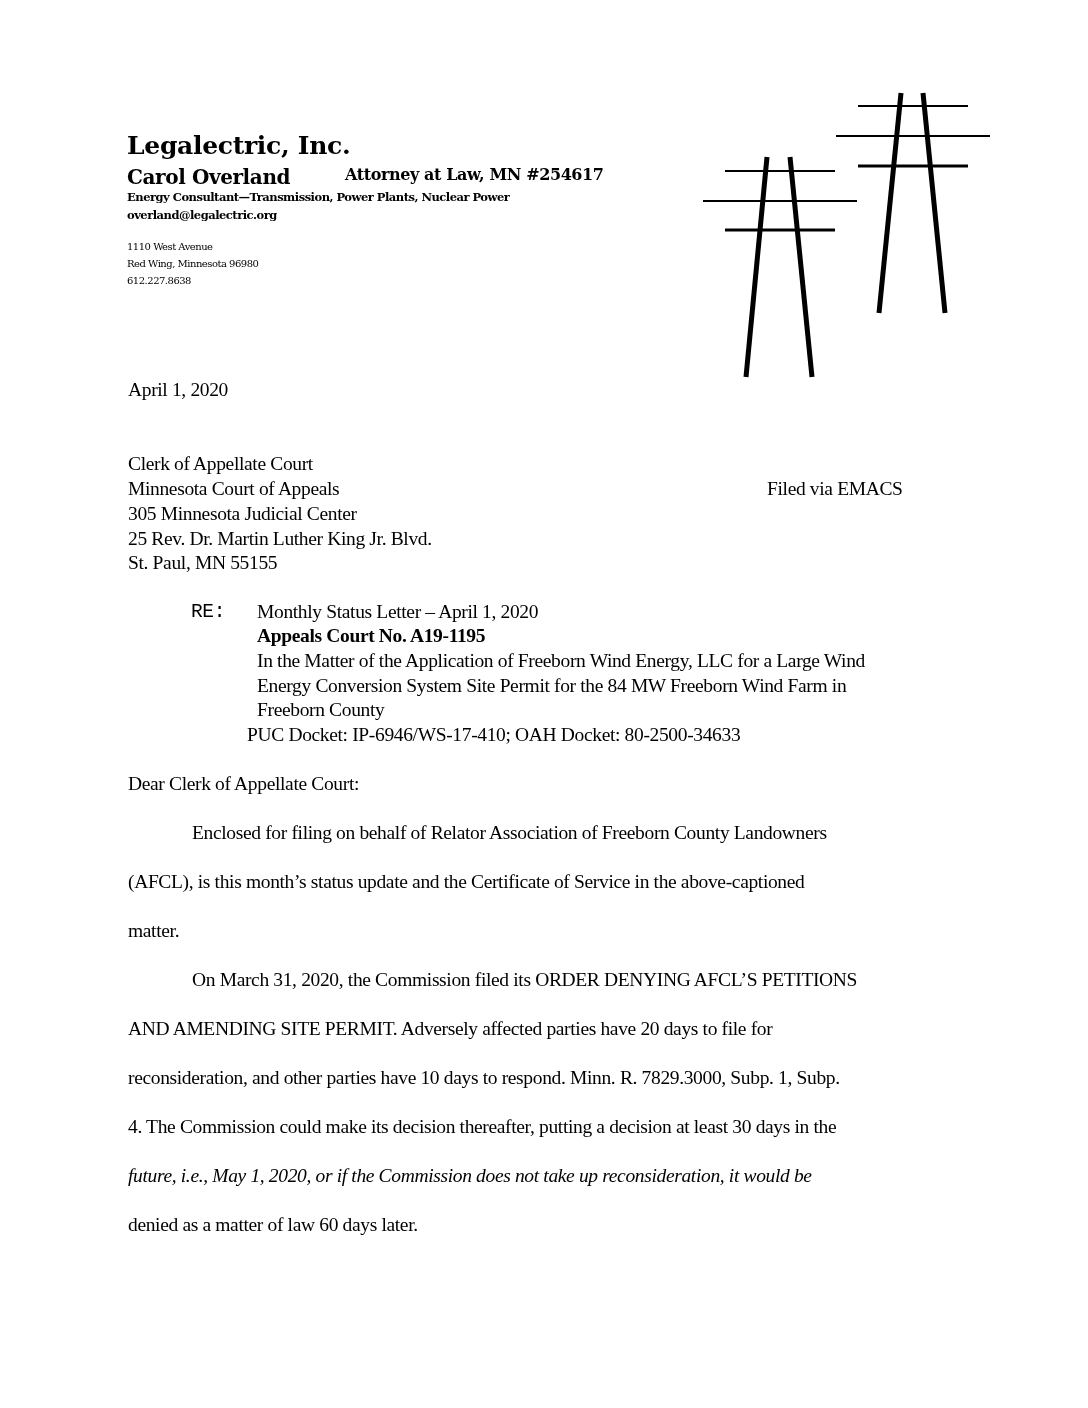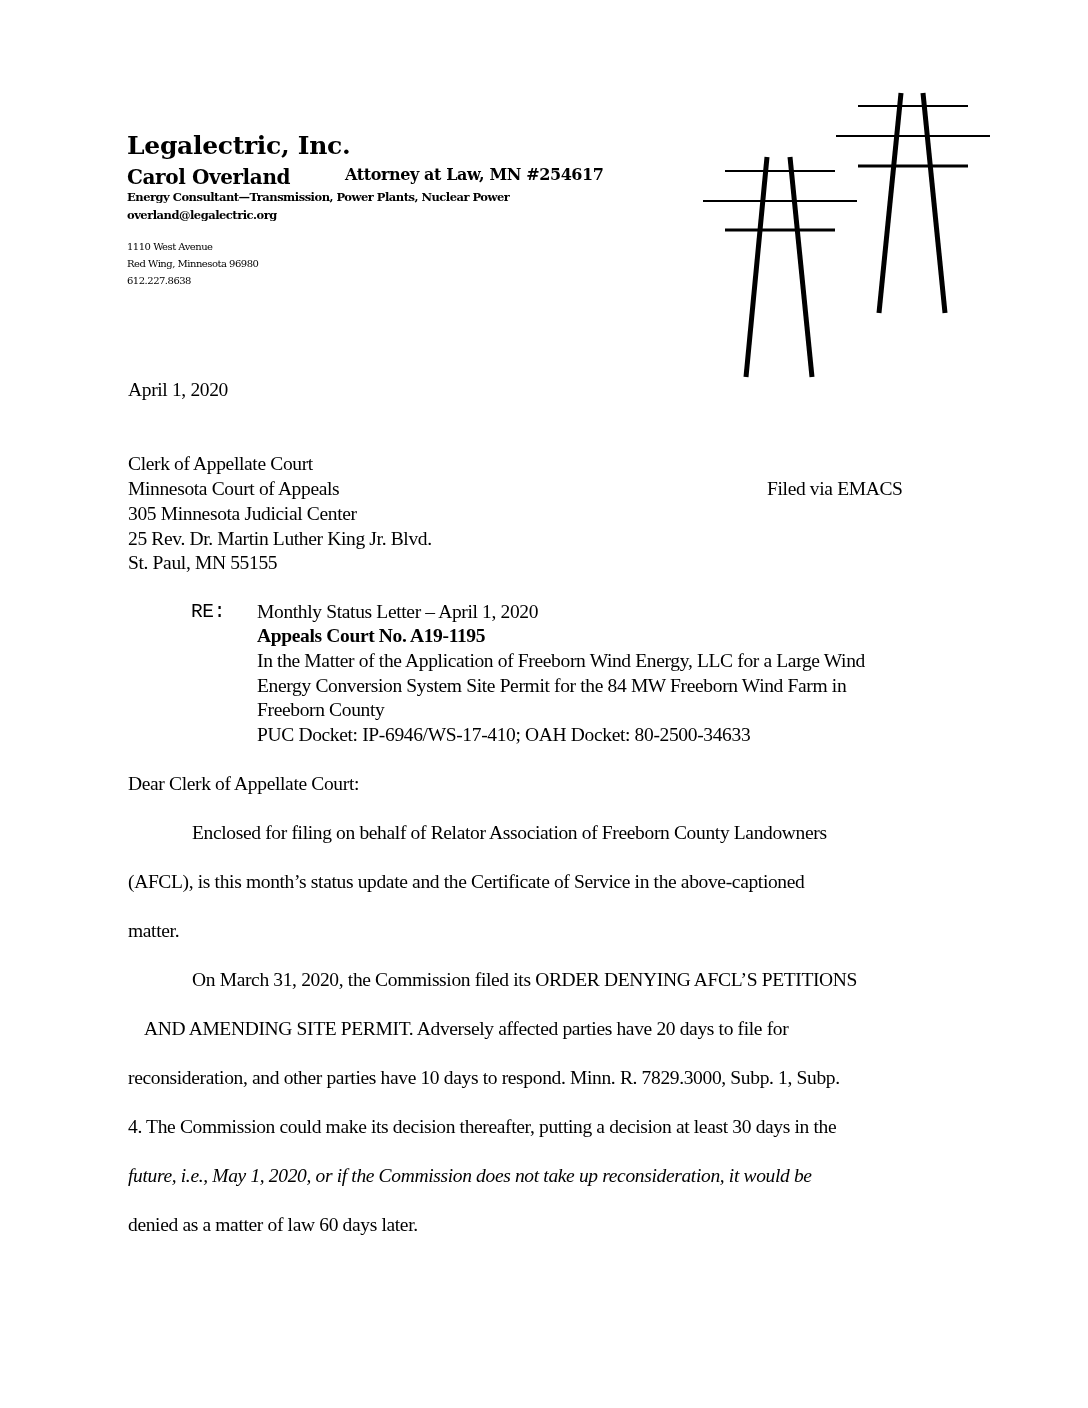--- a/index.html
+++ b/index.html
@@ -57,31 +57,31 @@
 </div>
 <div class="ln" style="left:767px; top:478px;">Filed via EMACS</div>
 
 <div>
   <div class="ln" style="left:191px; top:601px;font-family:Liberation Mono, monospace;">RE:</div>
   <div class="ln" style="left:257px; top:601px;">Monthly Status Letter – April 1, 2020</div>
   <div class="ln bold" style="left:257px; top:625px;">Appeals Court No. A19-1195</div>
   <div class="ln" style="left:257px; top:650px;">In the Matter of the Application of Freeborn Wind Energy, LLC for a Large Wind</div>
   <div class="ln" style="left:257px; top:675px;">Energy Conversion System Site Permit for the 84 MW Freeborn Wind Farm in</div>
   <div class="ln" style="left:257px; top:699px;">Freeborn County</div>
-  <div class="ln" style="left:257px; top:724px;">PUC Docket: IP-6946/WS-17-410; OAH  Docket: 80-2500-34633</div>
+  <div class="ln" style="left:247px; top:724px;">PUC Docket: IP-6946/WS-17-410; OAH  Docket: 80-2500-34633</div>
 </div>
 
 <div class="ln" style="left:128px; top:773px;">Dear Clerk of Appellate Court:</div>
 
 <div>
   <div class="ln" style="left:192px; top:822px;">Enclosed for filing on behalf of Relator Association of Freeborn County Landowners</div>
   <div class="ln" style="left:128px; top:871px;">(AFCL), is this month’s status update and the Certificate of Service in the above-captioned</div>
   <div class="ln" style="left:128px; top:920px;">matter.</div>
 </div>
 
 <div>
   <div class="ln" style="left:192px; top:969px;">On March 31, 2020, the Commission filed its ORDER DENYING AFCL’S PETITIONS</div>
-  <div class="ln" style="left:128px; top:1018px;margin-left:16px;">AND AMENDING SITE PERMIT.  Adversely affected parties have 20 days to file for</div>
+  <div class="ln" style="left:128px; top:1018px;">AND AMENDING SITE PERMIT.  Adversely affected parties have 20 days to file for</div>
   <div class="ln" style="left:128px; top:1067px;">reconsideration, and other parties have 10 days to respond.  Minn. R. 7829.3000, Subp. 1, Subp.</div>
   <div class="ln" style="left:128px; top:1116px;">4.  The Commission could make its decision thereafter, putting a decision at least 30 days in the</div>
   <div class="ln" style="left:128px; top:1165px;font-style:italic;">future, i.e., May 1, 2020, or if the Commission does not take up reconsideration, it would be</div>
   <div class="ln" style="left:128px; top:1214px;">denied as a matter of law 60 days later.</div>
 </div>
 
 </body></html>

